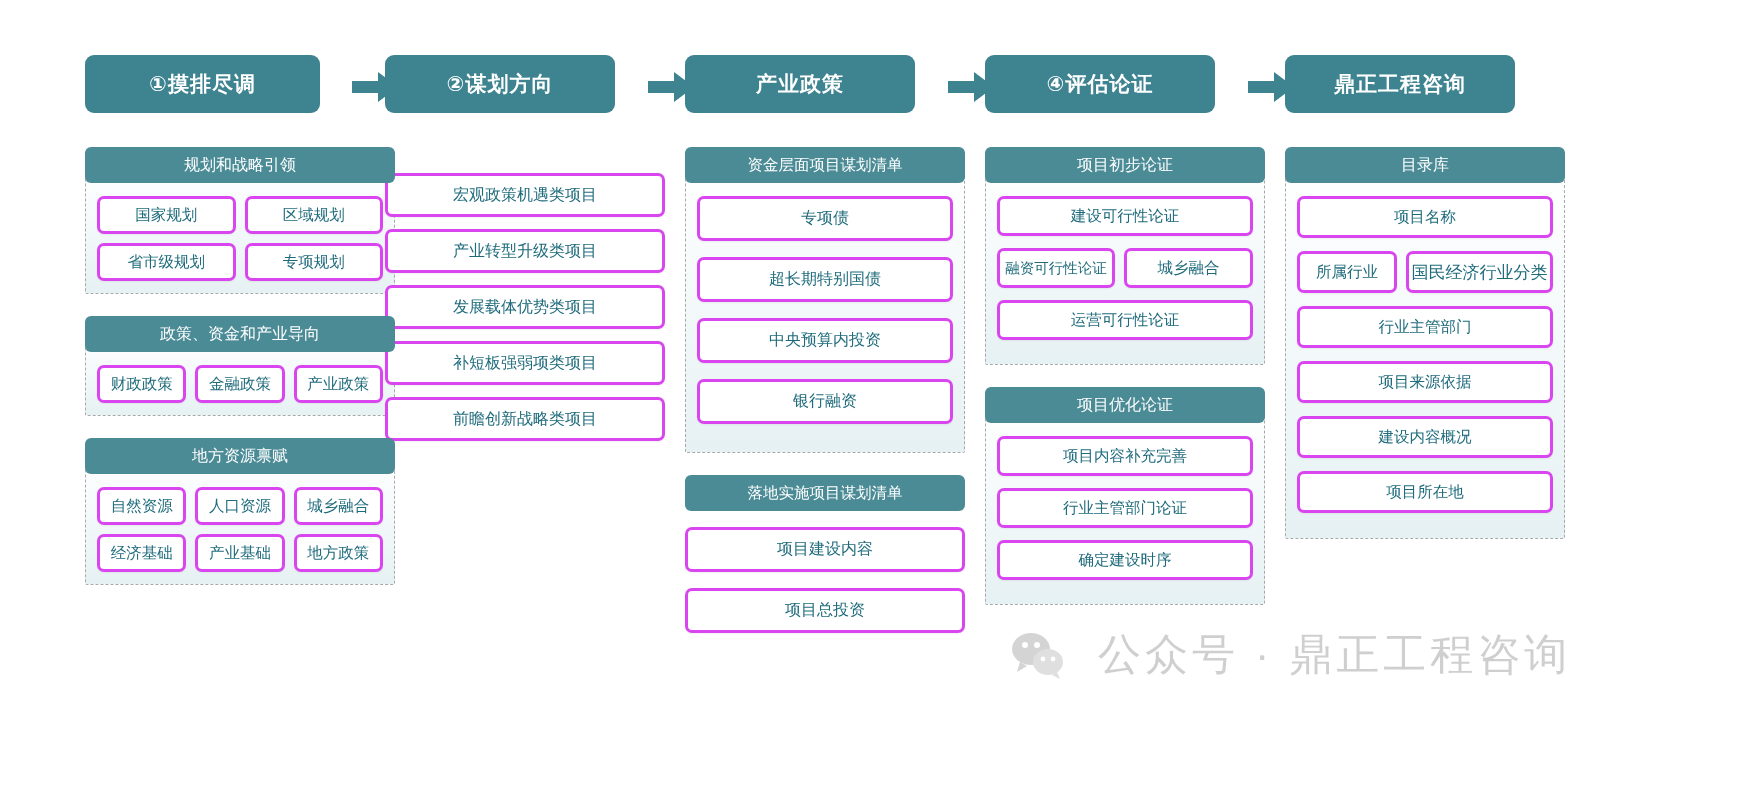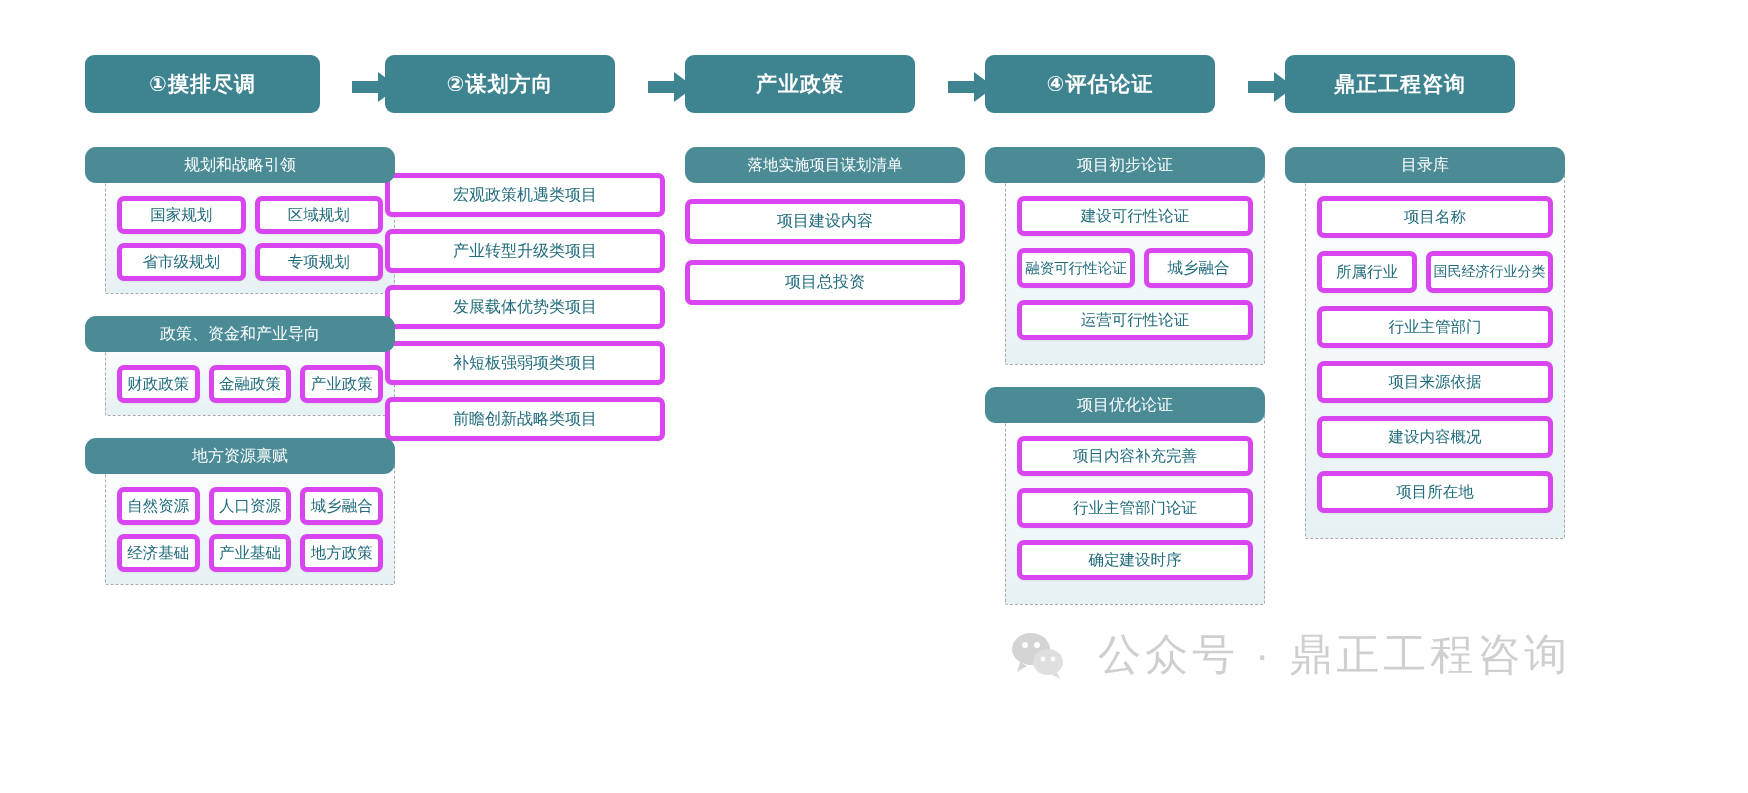--- a/index.html
+++ b/index.html
@@ -65,44 +65,43 @@
   
   .section { margin-bottom: 22px; }
   .section-title {
     background: #4a8b96;
     color: #ffffff;
     font-size: 16px;
     height: 36px;
     display: flex;
     align-items: center;
     justify-content: center;
-    border-radius: 11px;
+    border-radius: 6px;
     position: relative;
     z-index: 3;
   }
   .dashed-box {
     border: 1px dashed #a9a9a9;
     border-radius: 2px;
     padding: 12px 11px 12px 11px;
     margin-top: -16px;
     padding-top: 28px;
     background: linear-gradient(180deg, #ffffff 0%, #f0f7f8 60%, #e6f1f3 100%);
-    margin-left: 20px;
   }
   .plain-box {
     padding: 0;
   }
 
   
   .row { display: flex; gap: 9px; margin-bottom: 9px; }
   .row:last-child { margin-bottom: 0; }
   .chip {
     flex: 1;
     background: #ffffff;
-    border: 5px solid #d946ef;
+    border: 3px solid #d946ef;
     border-radius: 7px;
     color: #1f6b7c;
     font-size: 15.5px;
     height: 38px;
     display: flex;
     align-items: center;
     justify-content: center;
     white-space: nowrap;
     box-shadow: 0 1px 2px rgba(0,0,0,0.06);
   }
@@ -118,21 +117,21 @@
   .col-3 .section-title { font-size: 15.5px; }
 
   
   .col-4 .chip { height: 40px; font-size: 15.5px; }
   .col-4 .row { margin-bottom: 12px; }
 
   
   .col-5 .chip { height: 42px; font-size: 15.5px; }
   .col-5 .row { margin-bottom: 13px; }
   .col-5 .chip.narrow { flex: 0 0 100px; }
-  .col-5 .chip.wide  { flex: 1; font-size: 14px; }
+  .col-5 .chip.wide  { flex: 1; font-size: 17px; }
 
   
   .col-4 .chip.h1 { flex: 0 0 118px; font-size: 14.5px; }
   .col-4 .chip.h2 { flex: 1; }
 
   
   #watermark {
     position: absolute;
     left: 1010px;
     top: 626px;
@@ -217,20 +216,37 @@
       </div>
       <div class="row">
         <div class="chip">前瞻创新战略类项目</div>
       </div>
     </div>
   </div>
 
   <div class="column col-3">
     <div class="stage-head">产业政策</div>
 
+    <div class="section">
+      <div class="section-title">资金层面项目谋划清单</div>
+      <div class="dashed-box">
+        <div class="row">
+          <div class="chip">专项债</div>
+        </div>
+        <div class="row">
+          <div class="chip">超长期特别国债</div>
+        </div>
+        <div class="row">
+          <div class="chip">中央预算内投资</div>
+        </div>
+        <div class="row">
+          <div class="chip">银行融资</div>
+        </div>
+      </div>
+    </div>
 
     <div class="section">
       <div class="section-title">落地实施项目谋划清单</div>
       <div class="plain-box" style="padding-top:16px;">
         <div class="row">
           <div class="chip">项目建设内容</div>
         </div>
         <div class="row">
           <div class="chip">项目总投资</div>
         </div>

